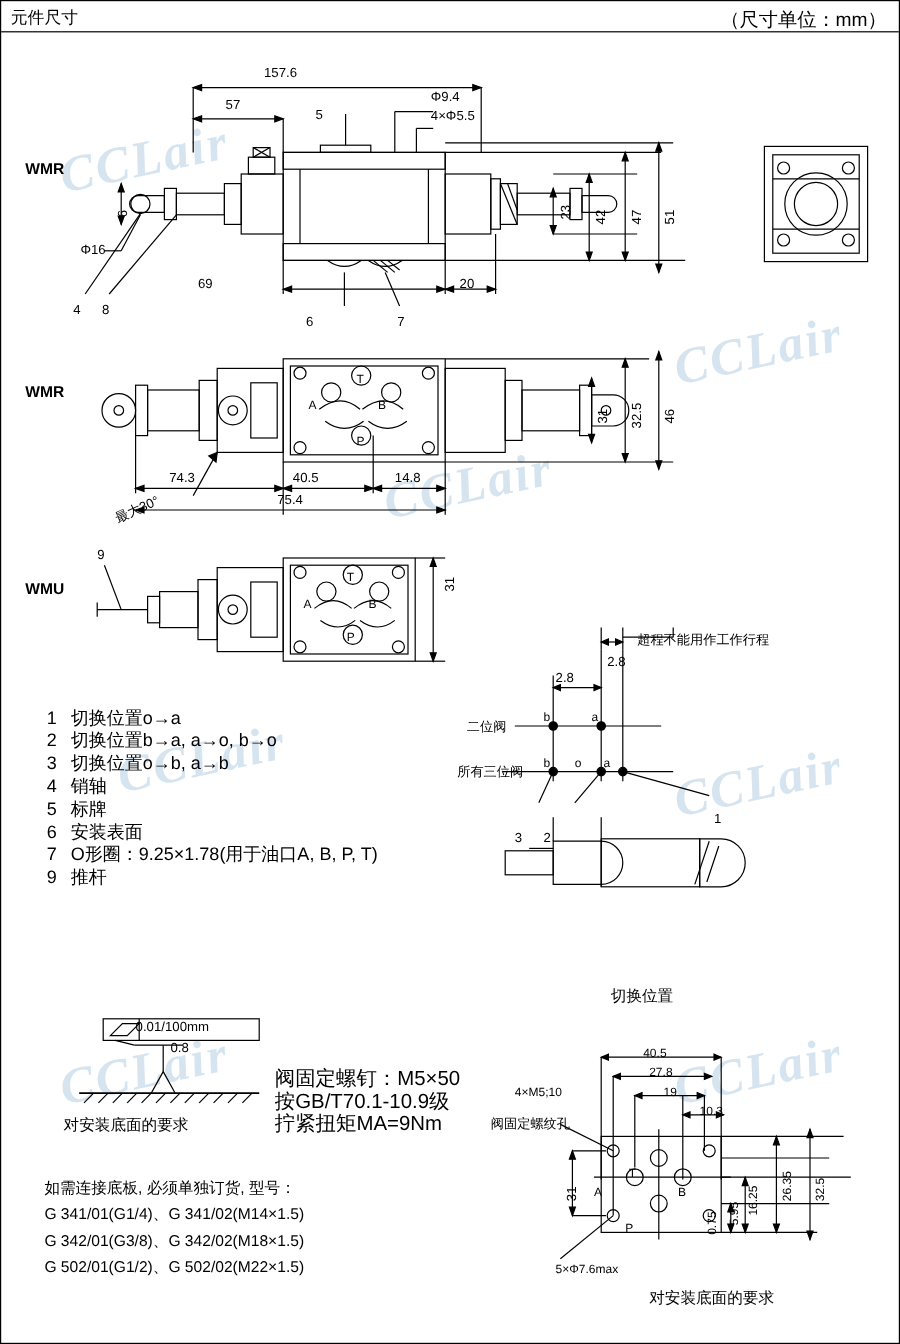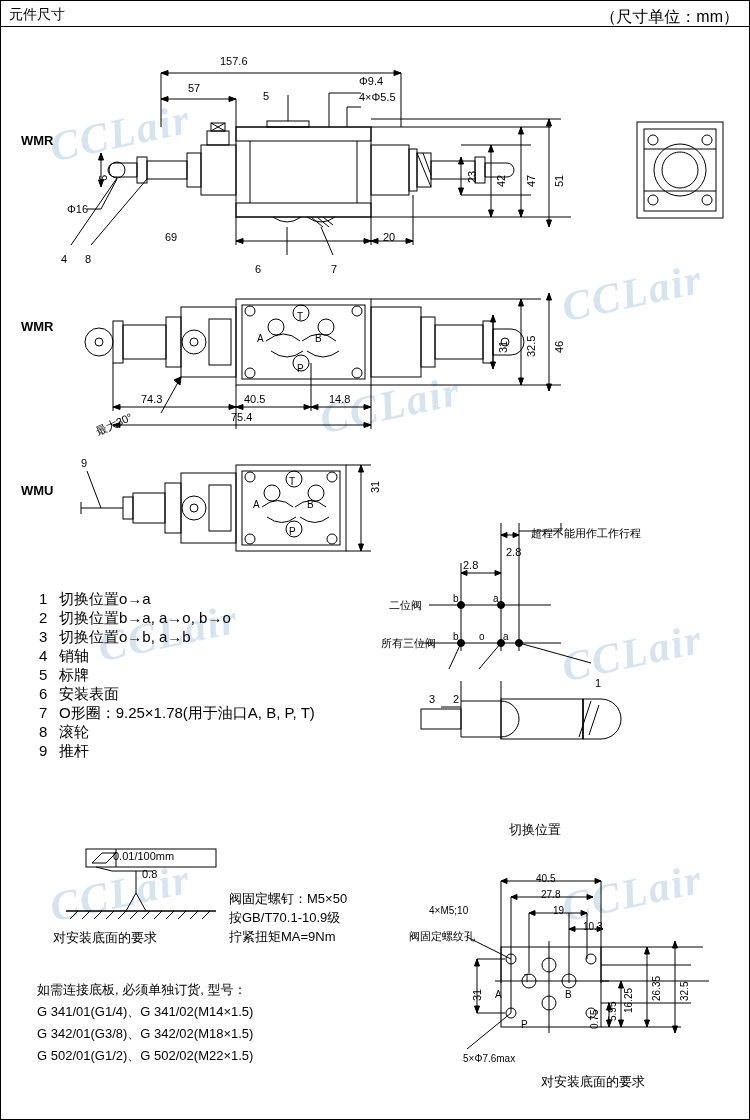--- a/index.html
+++ b/index.html
@@ -30,21 +30,21 @@
   
   .wm{
     position:absolute;font-size:42px;font-weight:bold;color:#cfe0ee;
     font-family:"Liberation Serif", serif;font-style:italic;
     letter-spacing:2px;opacity:.85;user-select:none;
   }
   
   .legend{position:absolute;left:38px;top:588px;font-size:15px;line-height:19px;}
   .legend div span.num{display:inline-block;width:20px;}
   
-  .notes{position:absolute;font-size:13px;line-height:19px;}
+  .notes{position:absolute;font-size:17px;line-height:19px;}
   svg{position:absolute;overflow:visible;}
 </style>
 </head>
 <body>
 
 <div class="page">
 
   <div class="hdr">
     <div class="hdr-title">元件尺寸</div>
     <div class="hdr-unit">（尺寸单位：mm）</div>
@@ -332,21 +332,20 @@
   <div class="lbl rot" style="left:368px;top:492px;">31</div>
 
   <div class="legend">
     <div><span class="num">1</span><span>切换位置o→a</span></div>
     <div><span class="num">2</span><span>切换位置b→a, a→o, b→o</span></div>
     <div><span class="num">3</span><span>切换位置o→b, a→b</span></div>
     <div><span class="num">4</span><span>销轴</span></div>
     <div><span class="num">5</span><span>标牌</span></div>
     <div><span class="num">6</span><span>安装表面</span></div>
     <div><span class="num">7</span><span>O形圈：9.25×1.78(用于油口A, B, P, T)</span></div>
-    <div><span class="num">8</span><span>滚轮</span></div>
     <div><span class="num">9</span><span>推杆</span></div>
   </div>
 
   <svg width="330" height="330" style="left:400px;top:500px;">
     <g stroke="#000" fill="none" stroke-width="1">
 
       <line x1="100" y1="34" x2="118" y2="34"></line>
       <path d="M100,34 l6,-2.5 l0,5 z" fill="#000"></path>
       <path d="M118,34 l-6,-2.5 l0,5 z" fill="#000"></path>
       <line x1="100" y1="22" x2="100" y2="40"></line>

